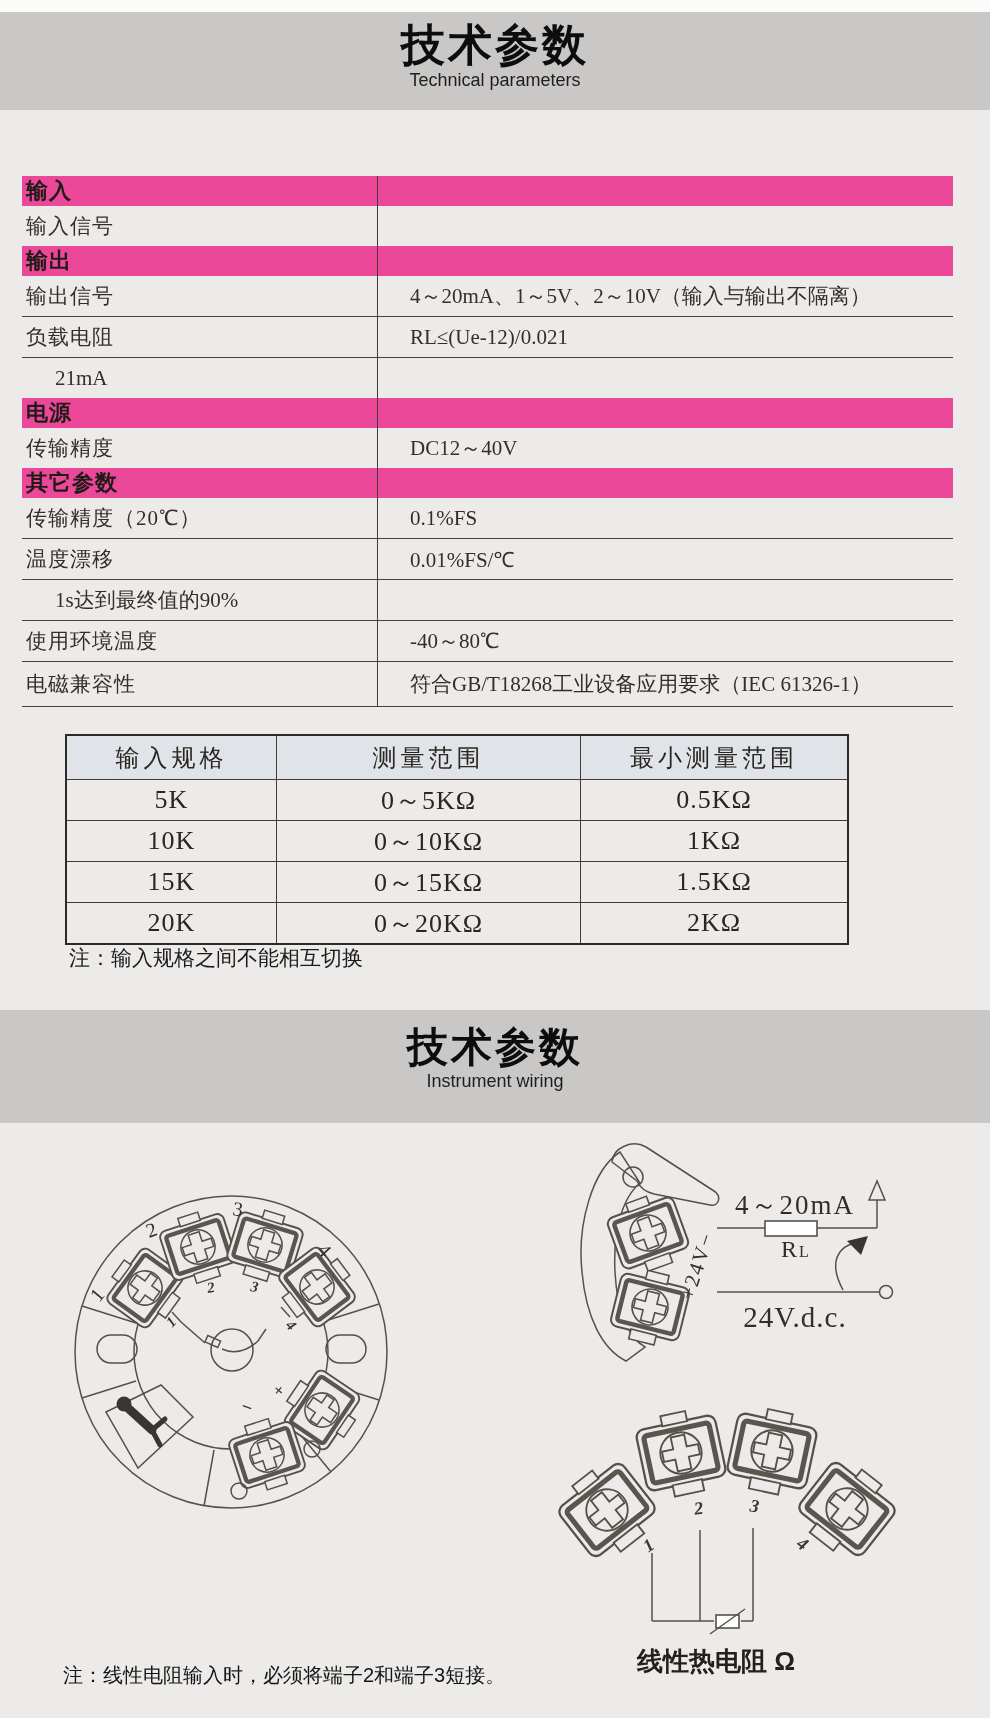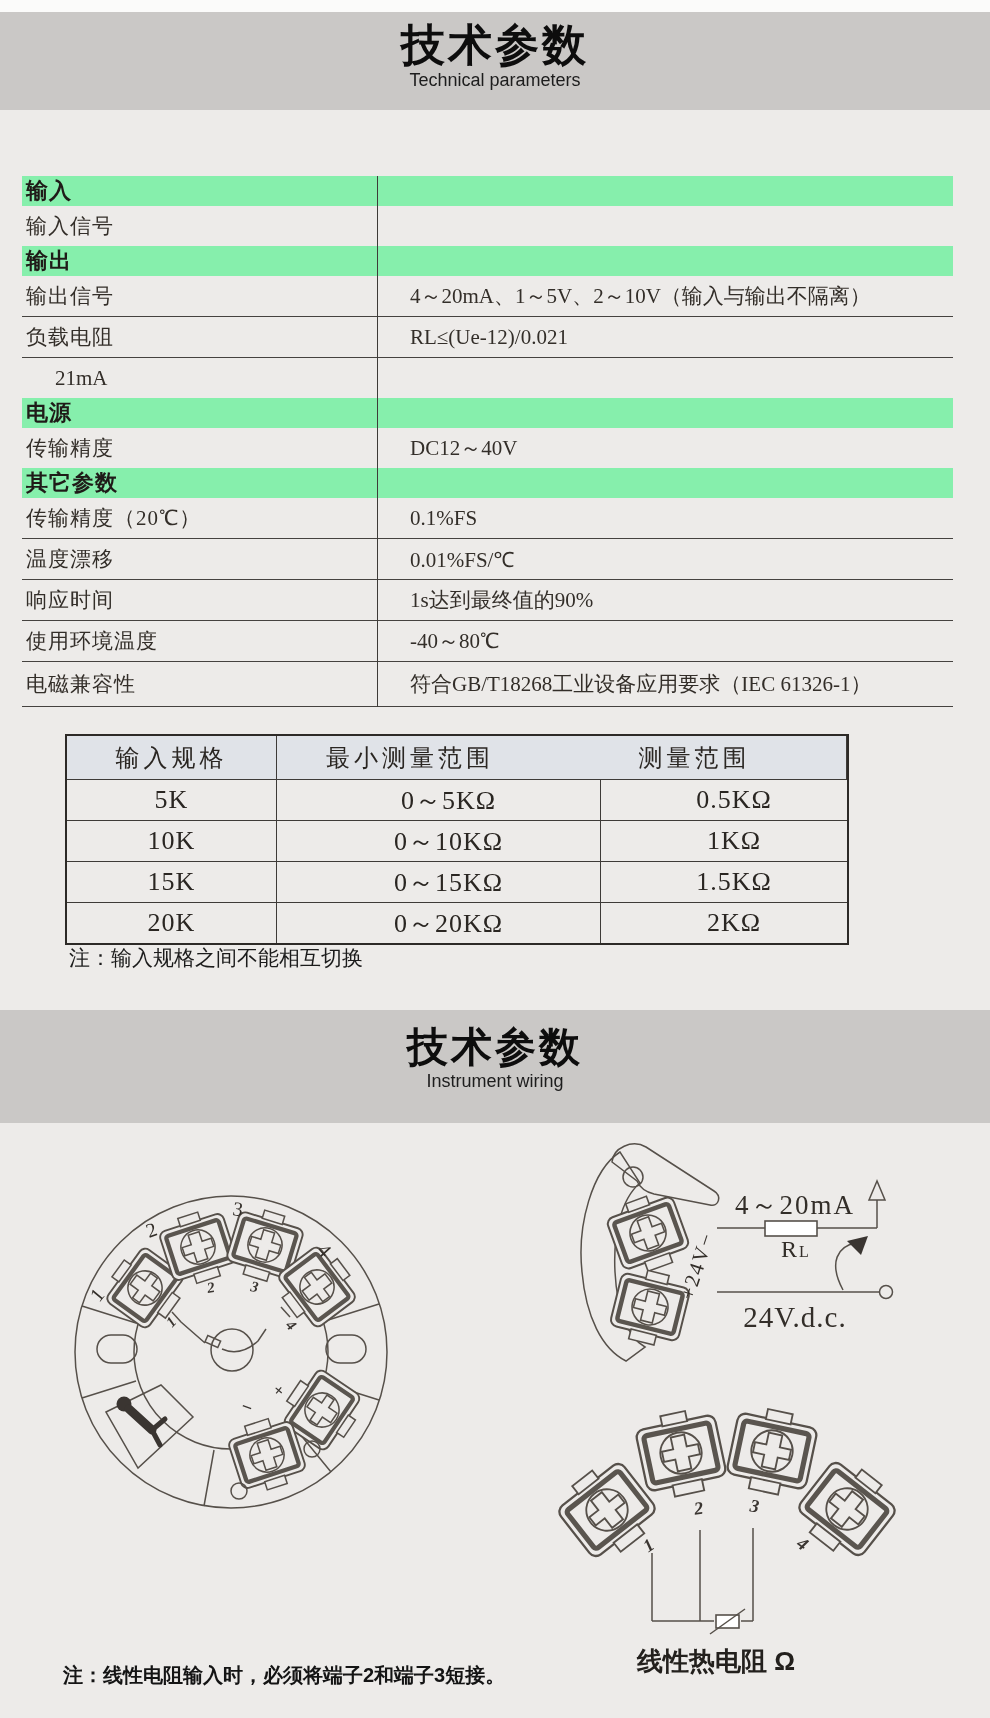--- a/index.html
+++ b/index.html
@@ -10,45 +10,45 @@
   #band1{top:12px;height:98px;}
   #band2{top:1010px;height:113px;}
   .band-title{font-family:"Liberation Sans",sans-serif;font-weight:bold;color:#0d0d0d;
               font-size:44px;letter-spacing:3px;line-height:1.05;margin-top:10px;}
   #band2 .band-title{font-size:41px;margin-top:16px;}
   .band-sub{font-family:"Liberation Sans",sans-serif;color:#1d1d1d;font-size:18px;margin-top:2px;}
 
   
   .spec-table{position:absolute;left:22px;top:176px;width:931px;}
   .spec-divider{position:absolute;left:355px;top:0;bottom:0;width:1px;background:#3e3b38;}
-  .spec-section{height:30px;background:#86efac;display:flex;align-items:center;}
+  .spec-section{height:30px;background:#ec4899;display:flex;align-items:center;}
   .spec-section .s-label{font-size:22px;font-weight:bold;color:#1f1b18;padding-left:4px;letter-spacing:1px;}
   .spec-row{height:40px;display:flex;align-items:center;}
   .spec-row.tall{height:44px;}
   .spec-row .cell-l{width:355px;padding-left:4px;font-size:21px;color:#332e29;letter-spacing:1px;box-sizing:border-box;}
   .spec-row .cell-r{flex:1;padding-left:33px;font-size:21px;color:#332e29;}
   .rule-above{border-top:1px solid #45423f;}
   .rule-below{border-bottom:1px solid #45423f;}
 
   
   .range-table{position:absolute;left:65px;top:734px;width:784px;border:2px solid #2d2a27;box-sizing:border-box;}
   .range-header{display:flex;height:43px;background:#e0e3e8;border-bottom:1px solid #3e3b38;}
-  .range-row{display:flex;height:40px;border-bottom:1px solid #3e3b38;gap:20px;}
+  .range-row{display:flex;height:40px;border-bottom:1px solid #3e3b38;}
   .range-row:last-child{border-bottom:none;}
   .rcell{display:flex;align-items:center;justify-content:center;box-sizing:border-box;}
   .rc0{width:210px;border-right:1px solid #3e3b38;}
   .rc1{width:304px;border-right:1px solid #3e3b38;}
   .rc2{flex:1;}
   .range-header .rcell{font-size:24px;color:#2a2622;letter-spacing:4px;}
   .range-row .rcell{font-size:26px;color:#2a2622;letter-spacing:1px;}
 
   .note1{position:absolute;left:69px;top:944px;font-family:"Liberation Sans",sans-serif;
          font-size:21px;color:#1b1b1b;}
   .note2{position:absolute;left:63px;top:1662px;font-family:"Liberation Sans",sans-serif;
-         font-size:20px;font-weight:bold;color:#141414;}
+         font-size:20px;font-weight:normal;color:#141414;}
 
   
   .wiring-svg{position:absolute;left:0;top:1123px;width:990px;height:595px;}
   .ln{stroke:#56504a;fill:none;stroke-width:1.5;}
   .dtext{font-family:"Liberation Serif",serif;fill:#332e29;}
   .dnum{font-family:"Liberation Serif",serif;font-style:italic;font-weight:bold;fill:#3a3531;}
   .dsans{font-family:"Liberation Sans",sans-serif;font-weight:bold;fill:#23201d;}
 </style>
 </head>
 <body>
@@ -95,39 +95,38 @@
       </div>
       <div class="spec-row">
         <div class="cell-l">传输精度（20℃）</div>
         <div class="cell-r">0.1%FS</div>
       </div>
       <div class="rule-above spec-row">
         <div class="cell-l">温度漂移</div>
         <div class="cell-r">0.01%FS/℃</div>
       </div>
       <div class="rule-above spec-row">
-        <div class="cell-l">响应时间</div>
         <div class="cell-r">1s达到最终值的90%</div>
       </div>
       <div class="rule-above spec-row">
         <div class="cell-l">使用环境温度</div>
         <div class="cell-r">-40～80℃</div>
       </div>
       <div class="rule-above rule-below spec-row tall">
         <div class="cell-l">电磁兼容性</div>
         <div class="cell-r">符合GB/T18268工业设备应用要求（IEC 61326-1）</div>
       </div>
       <div class="spec-divider"></div>
     </div>
 
   <div class="range-table" id="rangeTable">
       <div class="range-header">
         <div class="rcell rc0">输入规格</div>
+        <div class="rcell rc1">测量范围</div>
         <div class="rcell rc2">最小测量范围</div>
-        <div class="rcell rc1">测量范围</div>
       </div>
       <div class="range-row">
         <div class="rcell rc0">5K</div>
         <div class="rcell rc1">0～5KΩ</div>
         <div class="rcell rc2">0.5KΩ</div>
       </div>
       <div class="range-row">
         <div class="rcell rc0">10K</div>
         <div class="rcell rc1">0～10KΩ</div>
         <div class="rcell rc2">1KΩ</div>

